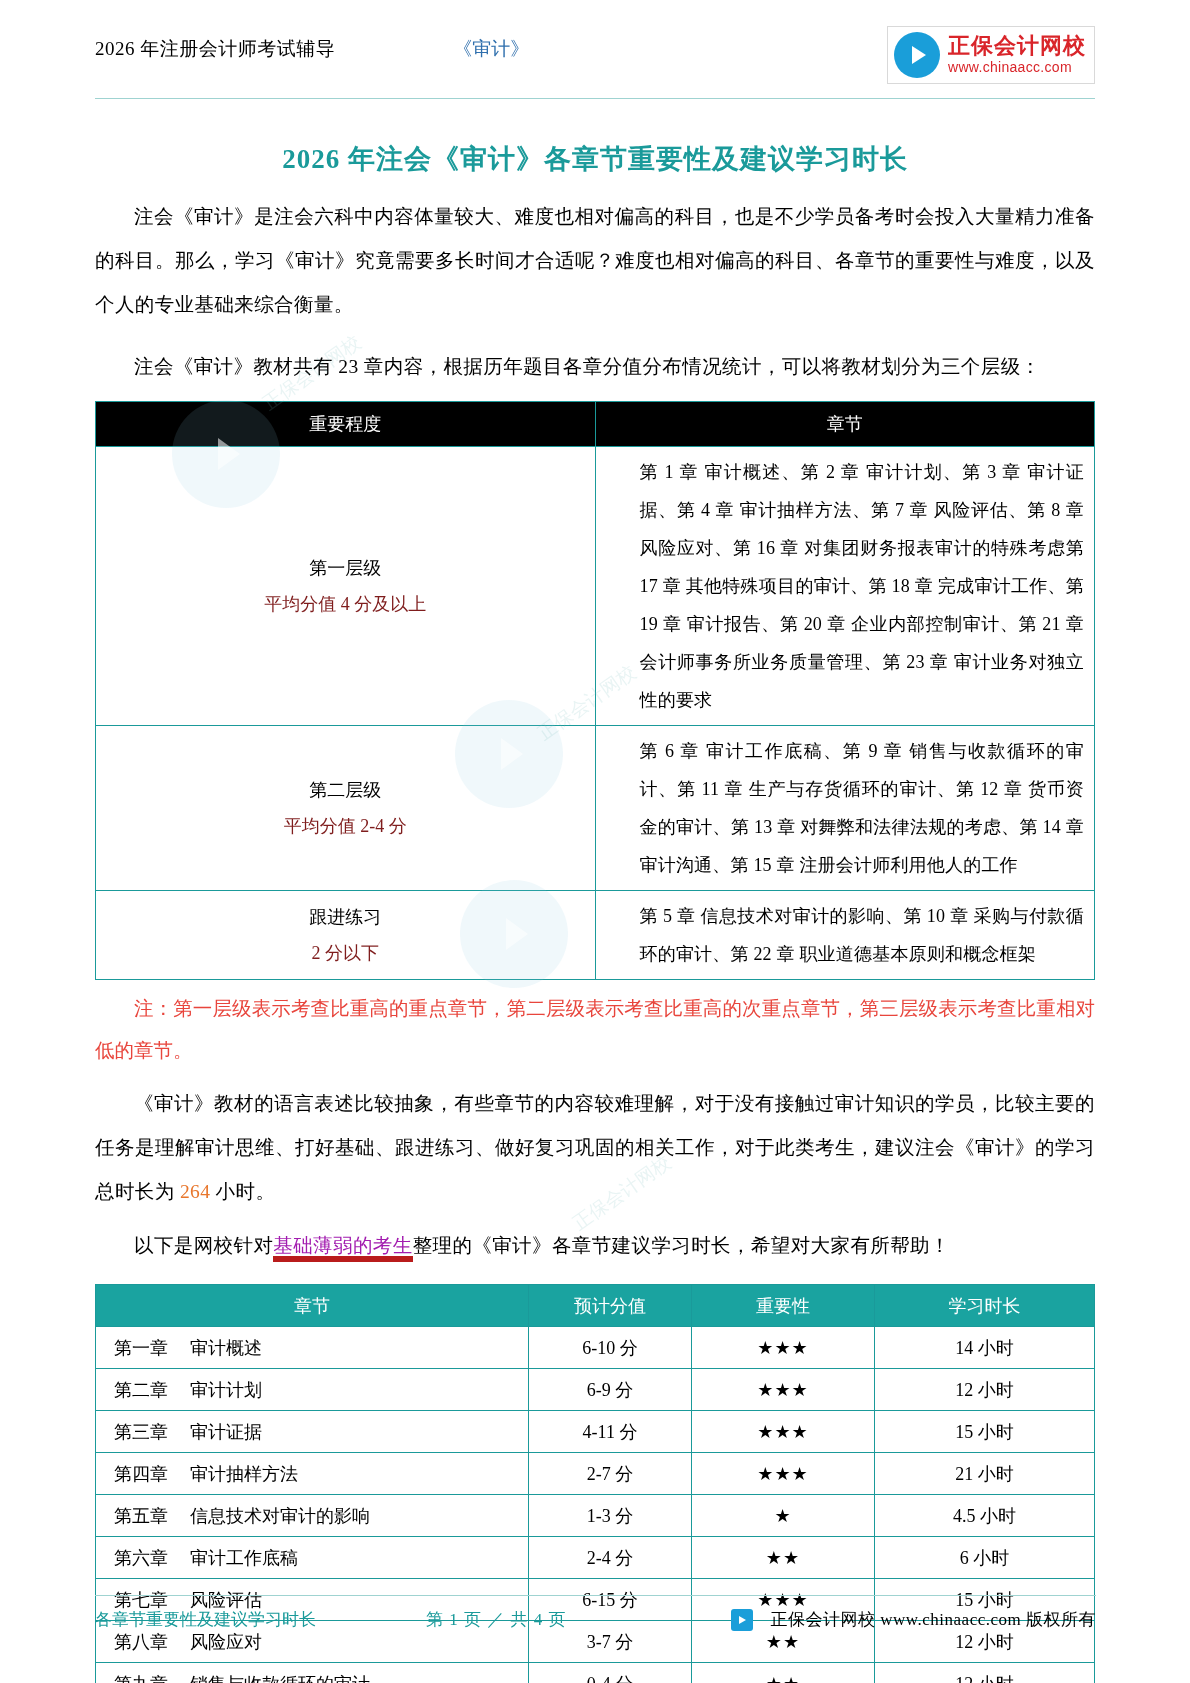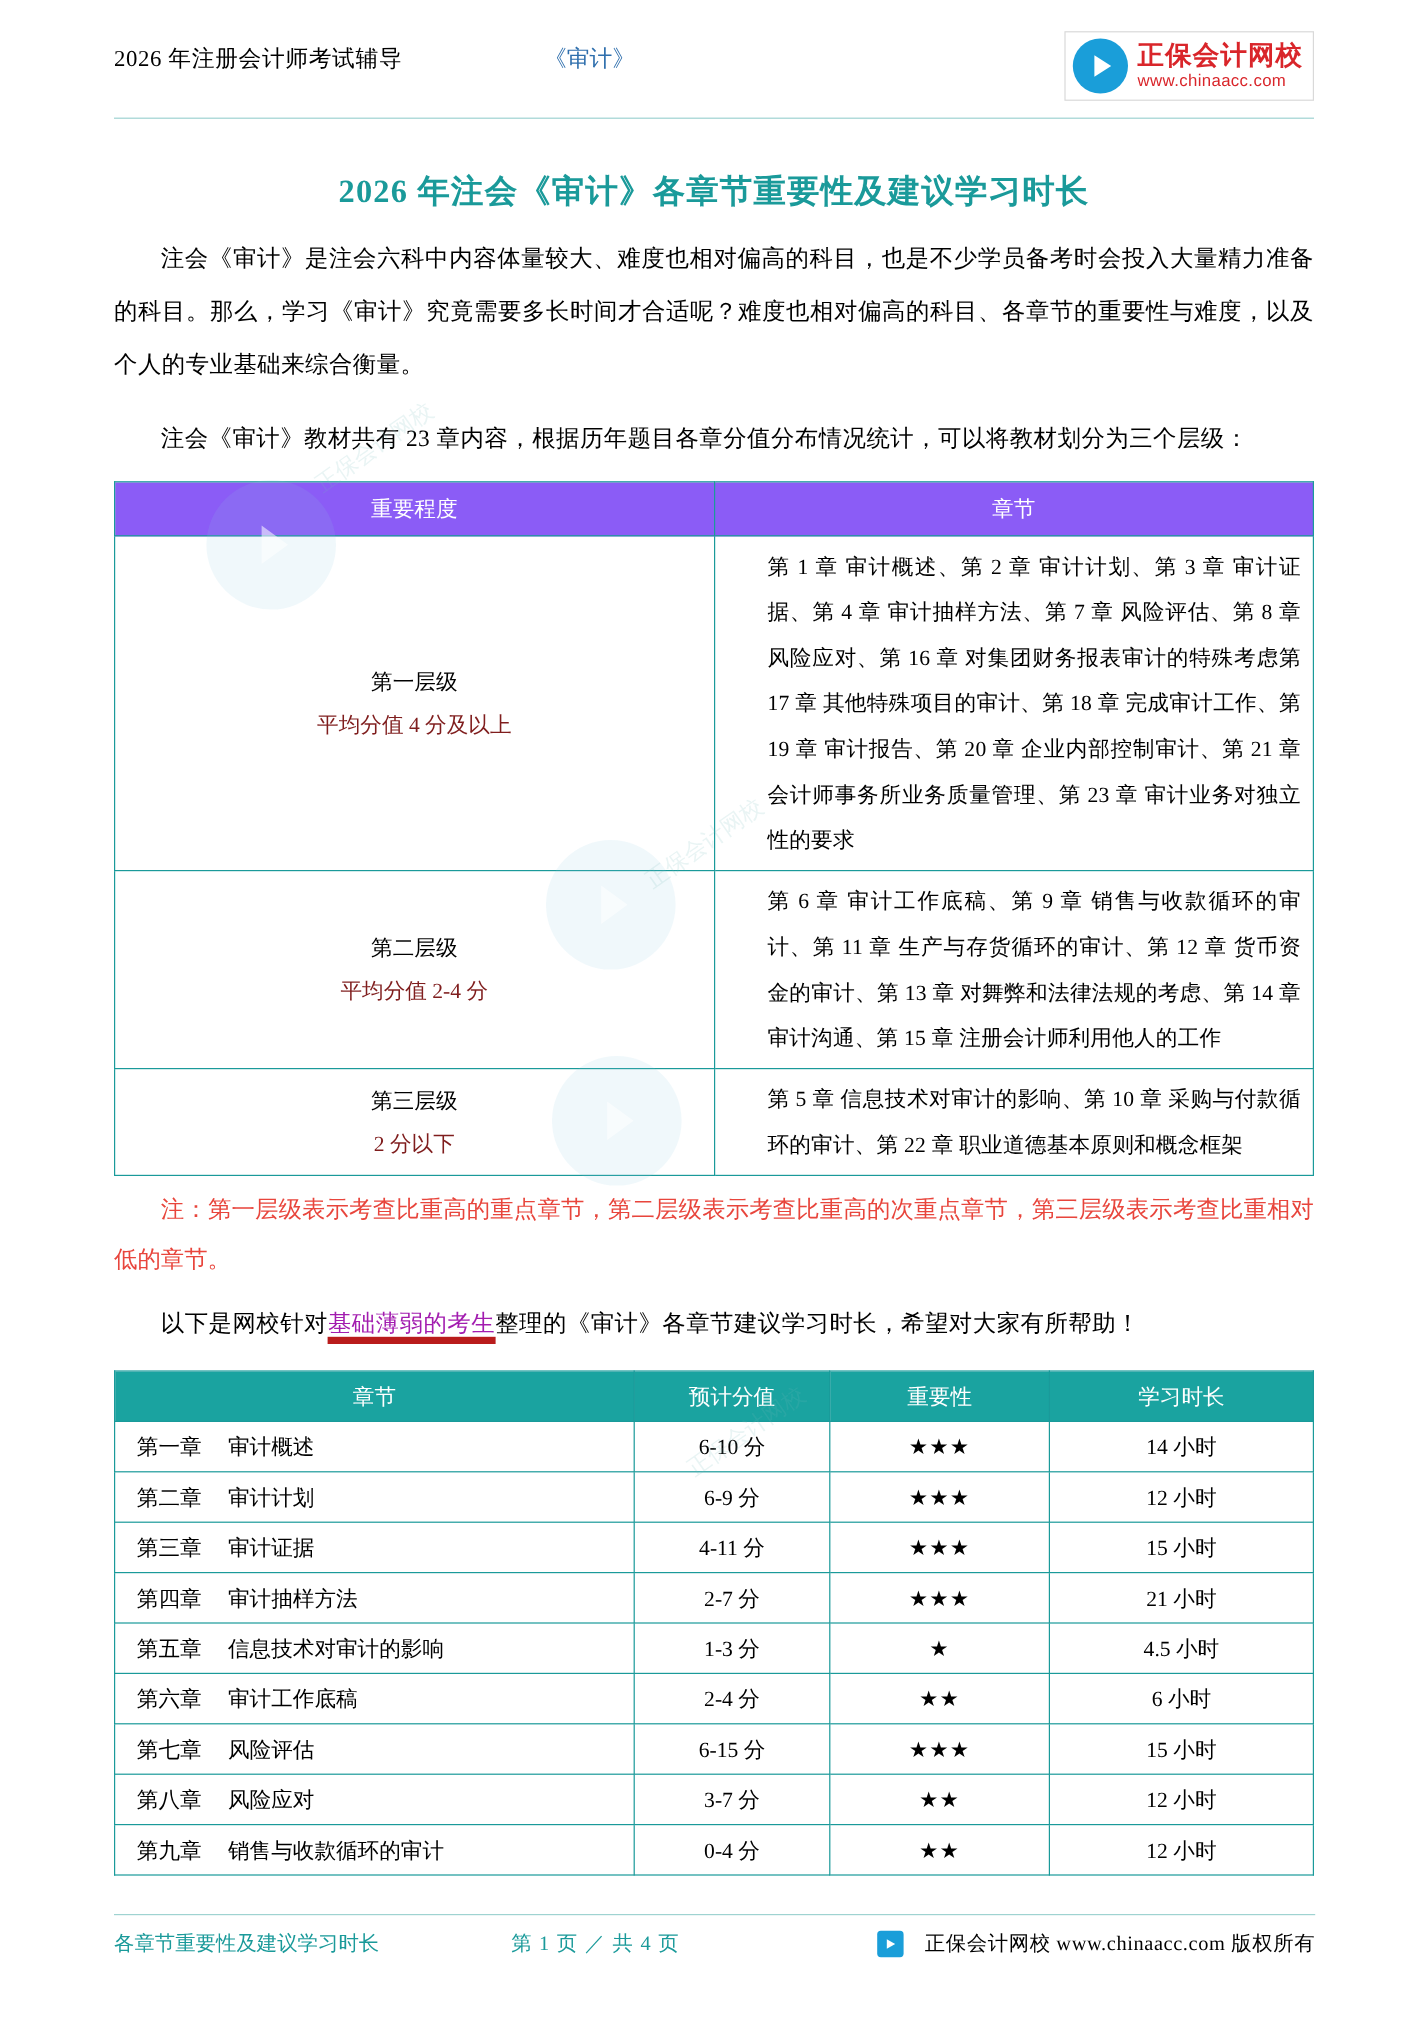--- a/index.html
+++ b/index.html
@@ -122,21 +122,21 @@
   }
   .tbl1 { margin-top: 12px; }
   .tbl1 th, .tbl1 td {
     border: 1px solid #1a9a9a;
     padding: 6px 10px;
     font-size: 18px;
     line-height: 33px;
     vertical-align: middle;
   }
   .tbl1 th {
-    background: #8b5cf6;
+    background: #000000;
     color: #ffffff;
     font-weight: normal;
     text-align: center;
     height: 36px;
     padding: 4px;
     line-height: 26px;
   }
   .tbl1 td.level {
     text-align: center;
     width: 228px;
@@ -303,30 +303,31 @@
       </tr>
       <tr>
         <td class="level">
           <span class="lv-name">第二层级</span>
           <span class="lv-score">平均分值 2-4 分</span>
         </td>
         <td class="chapters">第 6 章 审计工作底稿、第 9 章 销售与收款循环的审计、第 11 章 生产与存货循环的审计、第 12 章 货币资金的审计、第 13 章 对舞弊和法律法规的考虑、第 14 章 审计沟通、第 15 章 注册会计师利用他人的工作</td>
       </tr>
       <tr>
         <td class="level">
-          <span class="lv-name">第三层级</span>
+          <span class="lv-name">跟进练习</span>
           <span class="lv-score">2 分以下</span>
         </td>
         <td class="chapters">第 5 章 信息技术对审计的影响、第 10 章 采购与付款循环的审计、第 22 章 职业道德基本原则和概念框架</td>
       </tr>
     </tbody>
   </table>
 
   <p class="note-red">注：第一层级表示考查比重高的重点章节，第二层级表示考查比重高的次重点章节，第三层级表示考查比重相对低的章节。</p>
 
+  <p class="para tight"><span>《审计》教材的语言表述比较抽象，有些章节的内容较难理解，对于没有接触过审计知识的学员，比较主要的任务是理解审计思维、打好基础、跟进练习、做好复习巩固的相关工作，对于此类考生，建议注会《审计》的学习总时长为 </span><span class="hl-orange">264</span><span> 小时。</span></p>
 
   <p class="para tight"><span>以下是网校针对</span><span class="hl-underline">基础薄弱的考生</span><span>整理的《审计》各章节建议学习时长，希望对大家有所帮助！</span></p>
 
   <table class="tbl2">
     <thead>
       <tr>
         <th class="col-ch">章节</th>
         <th class="col-score">预计分值</th>
         <th class="col-imp">重要性</th>
         <th>学习时长</th>

